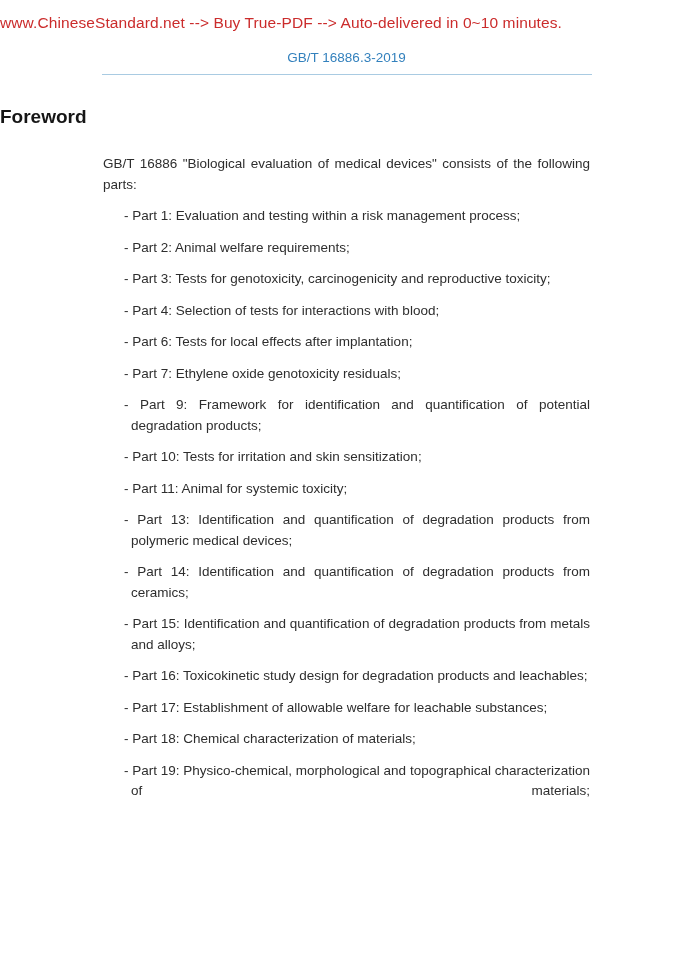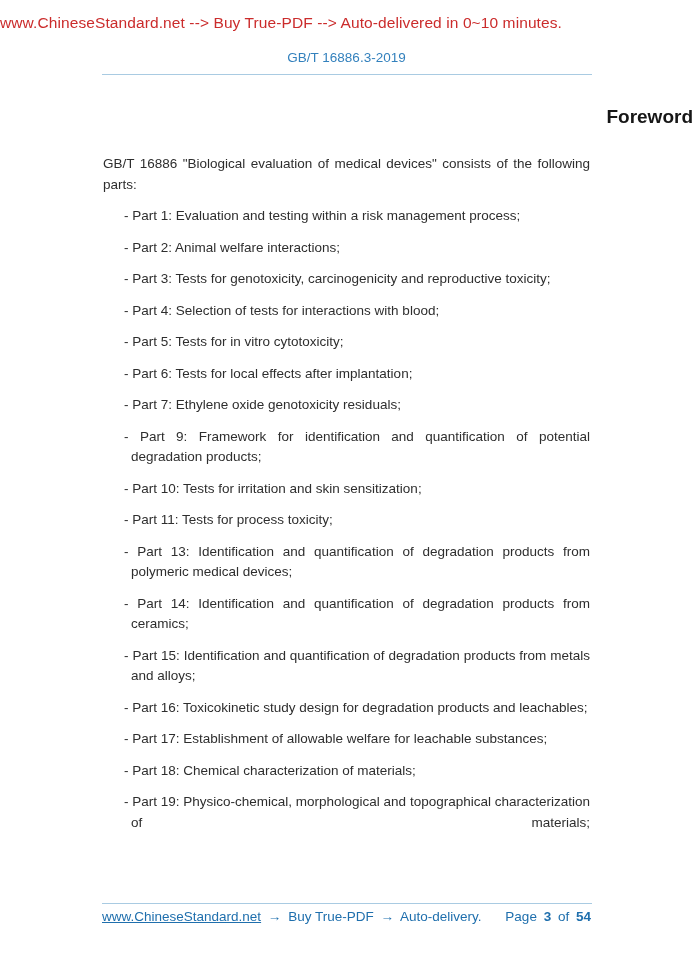--- a/index.html
+++ b/index.html
@@ -32,26 +32,25 @@
     width: 490px;
     margin: 8px auto 0 auto;
     border: 0;
     border-top: 1px solid var(--rule_blue, #a9cbe2);
     height: 0;
   }
 
   
   .doc-title {
     margin: 31px 0 0 0;
-    text-align: right;
+    text-align: left;
     font-size: 19px;
     font-weight: bold;
     color: #161616;
     line-height: 22px;
-    padding-left: 20px;
   }
 
   
   .intro {
     box-sizing: border-box;
     width: 487px;
     margin: 26px 0 0 103px;
     font-size: 13.5px;
     line-height: 20.5px;
     color: var(--body_text, #2e2e2e);
@@ -112,50 +111,31 @@
   <div class="std-code">GB/T 16886.3-2019</div>
 
   <hr class="header-rule">
 
   <h1 class="doc-title">Foreword</h1>
 
   <p class="intro">GB/T 16886 "Biological evaluation of medical devices" consists of the following parts:</p>
 
   <div class="parts">
     <p class="part">- Part 1: Evaluation and testing within a risk management process;</p>
-    <p class="part">- Part 2: Animal welfare interactions;</p>
+    <p class="part">- Part 2: Animal welfare requirements;</p>
     <p class="part">- Part 3: Tests for genotoxicity, carcinogenicity and reproductive toxicity;</p>
     <p class="part">- Part 4: Selection of tests for interactions with blood;</p>
-    <p class="part">- Part 5: Tests for in vitro cytotoxicity;</p>
     <p class="part">- Part 6: Tests for local effects after implantation;</p>
     <p class="part">- Part 7: Ethylene oxide genotoxicity residuals;</p>
     <p class="part">- Part 9: Framework for identification and quantification of potential degradation products;</p>
     <p class="part">- Part 10: Tests for irritation and skin sensitization;</p>
-    <p class="part">- Part 11: Tests for process toxicity;</p>
+    <p class="part">- Part 11: Animal for systemic toxicity;</p>
     <p class="part">- Part 13: Identification and quantification of degradation products from polymeric medical devices;</p>
     <p class="part">- Part 14: Identification and quantification of degradation products from ceramics;</p>
     <p class="part">- Part 15: Identification and quantification of degradation products from metals and alloys;</p>
     <p class="part">- Part 16: Toxicokinetic study design for degradation products and leachables;</p>
     <p class="part">- Part 17: Establishment of allowable welfare for leachable substances;</p>
     <p class="part">- Part 18: Chemical characterization of materials;</p>
     <p class="part">- Part 19: Physico-chemical, morphological and topographical characterization of materials;</p>
   </div>
 
-  <div class="footer">
-    <hr class="footer-rule">
-    <div class="footer-row">
-      <div class="footer-left">
-        <span class="site-link">www.ChineseStandard.net</span>
-        <span class="arrow">→</span>
-        <span>Buy True-PDF</span>
-        <span class="arrow">→</span>
-        <span>Auto-delivery.</span>
-      </div>
-      <div class="footer-right">
-        <span>Page</span>
-        <span class="num">3</span>
-        <span>of</span>
-        <span class="num">54</span>
-      </div>
-    </div>
-  </div>
 
 </div>
 
 </body></html>

